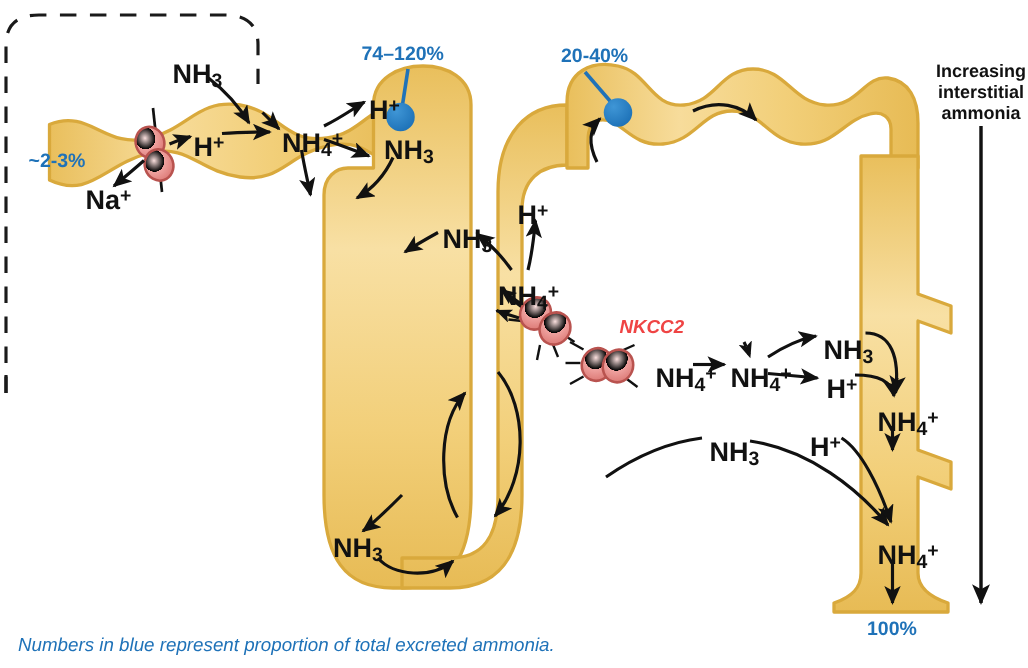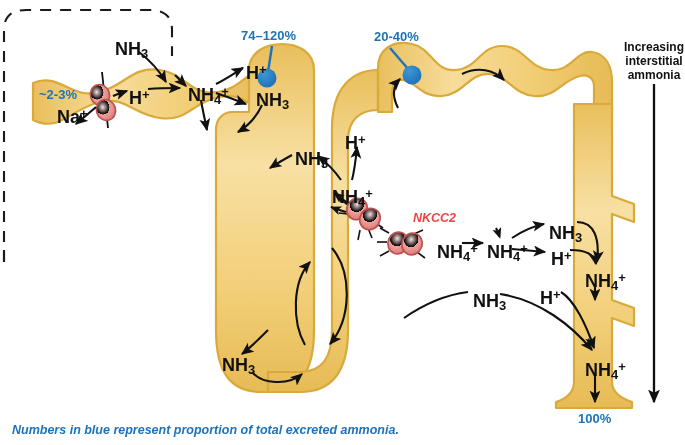--- a/index.html
+++ b/index.html
@@ -61,21 +61,21 @@
   }
   .lbl-nkcc2 {
     color: #ef4444;
     font-size: 12.5px;
     font-weight: 700;
     font-style: italic;
   }
   .lbl-caption {
     color: #1f72b8;
     font-size: 12.5px;
-    font-weight: 700;
+    font-weight: 400;
     font-style: italic;
   }
   .lbl-sm {
     font-size: 18px;
   }
   sub {
     font-size: 0.72em;
     vertical-align: -0.22em;
   }
   sup {
@@ -329,38 +329,38 @@
     <g fill="none" stroke="#111111" stroke-width="2.1">
       <path d="M398,108 C 392,96 393,86 400,79" marker-end="url(#ah)"></path>
       <path d="M462,74 C 478,66 494,70 504,80" marker-end="url(#ah)"></path>
     </g>
 
     <g>
       <line x1="654" y1="84" x2="654" y2="402" stroke="#111111" stroke-width="2.3" marker-end="url(#ah)"></line>
     </g>
   </svg>
 
-  <div class="lbl lbl-blue" style="left:19px; top:88px;margin-left:20px;">~2-3%</div>
+  <div class="lbl lbl-blue" style="left:19px; top:100px;">~2-3%</div>
 
   <div class="lbl lbl-blue" style="left:241px; top:29px;">74–120%</div>
 
   <div class="lbl lbl-blue" style="left:374px; top:30px;">20-40%</div>
 
   <div class="lbl lbl-blue" style="left:578px; top:412px;">100%</div>
 
   <div class="lbl lbl-axis" style="left:617px; top:40px;">Increasing interstitial ammonia</div>
 
 
   <div class="lbl lbl-nkcc2" style="left:413px; top:212px;">NKCC2</div>
 
   <div class="lbl lbl-caption" style="left:12px; top:424px;">Numbers in blue represent proportion of total excreted ammonia.</div>
 
   <div id="species-layer">
       <div class="lbl lbl-black lbl-sm" style="left: 115px; top: 40px;">NH<sub>3</sub></div>
-      <div class="lbl lbl-black lbl-sm" style="left: 57px; top: 108px;">Na<sup>+</sup></div>
+      <div class="lbl lbl-black lbl-sm" style="left: 57px; top: 124px;">Na<sup>+</sup></div>
       <div class="lbl lbl-black lbl-sm" style="left: 129px; top: 89px;">H<sup>+</sup></div>
       <div class="lbl lbl-black lbl-sm" style="left: 188px; top: 86px;">NH<sub>4</sub><sup>+</sup></div>
       <div class="lbl lbl-black lbl-sm" style="left: 246px; top: 64px;">H<sup>+</sup></div>
       <div class="lbl lbl-black lbl-sm" style="left: 256px; top: 91px;">NH<sub>3</sub></div>
       <div class="lbl lbl-black lbl-sm" style="left: 295px; top: 150px;">NH<sub>3</sub></div>
       <div class="lbl lbl-black lbl-sm" style="left: 345px; top: 134px;">H<sup>+</sup></div>
       <div class="lbl lbl-black lbl-sm" style="left: 332px; top: 188px;">NH<sub>4</sub><sup>+</sup></div>
       <div class="lbl lbl-black lbl-sm" style="left: 437px; top: 243px;">NH<sub>4</sub><sup>+</sup></div>
       <div class="lbl lbl-black lbl-sm" style="left: 487px; top: 243px;">NH<sub>4</sub><sup>+</sup></div>
       <div class="lbl lbl-black lbl-sm" style="left: 549px; top: 224px;">NH<sub>3</sub></div>

